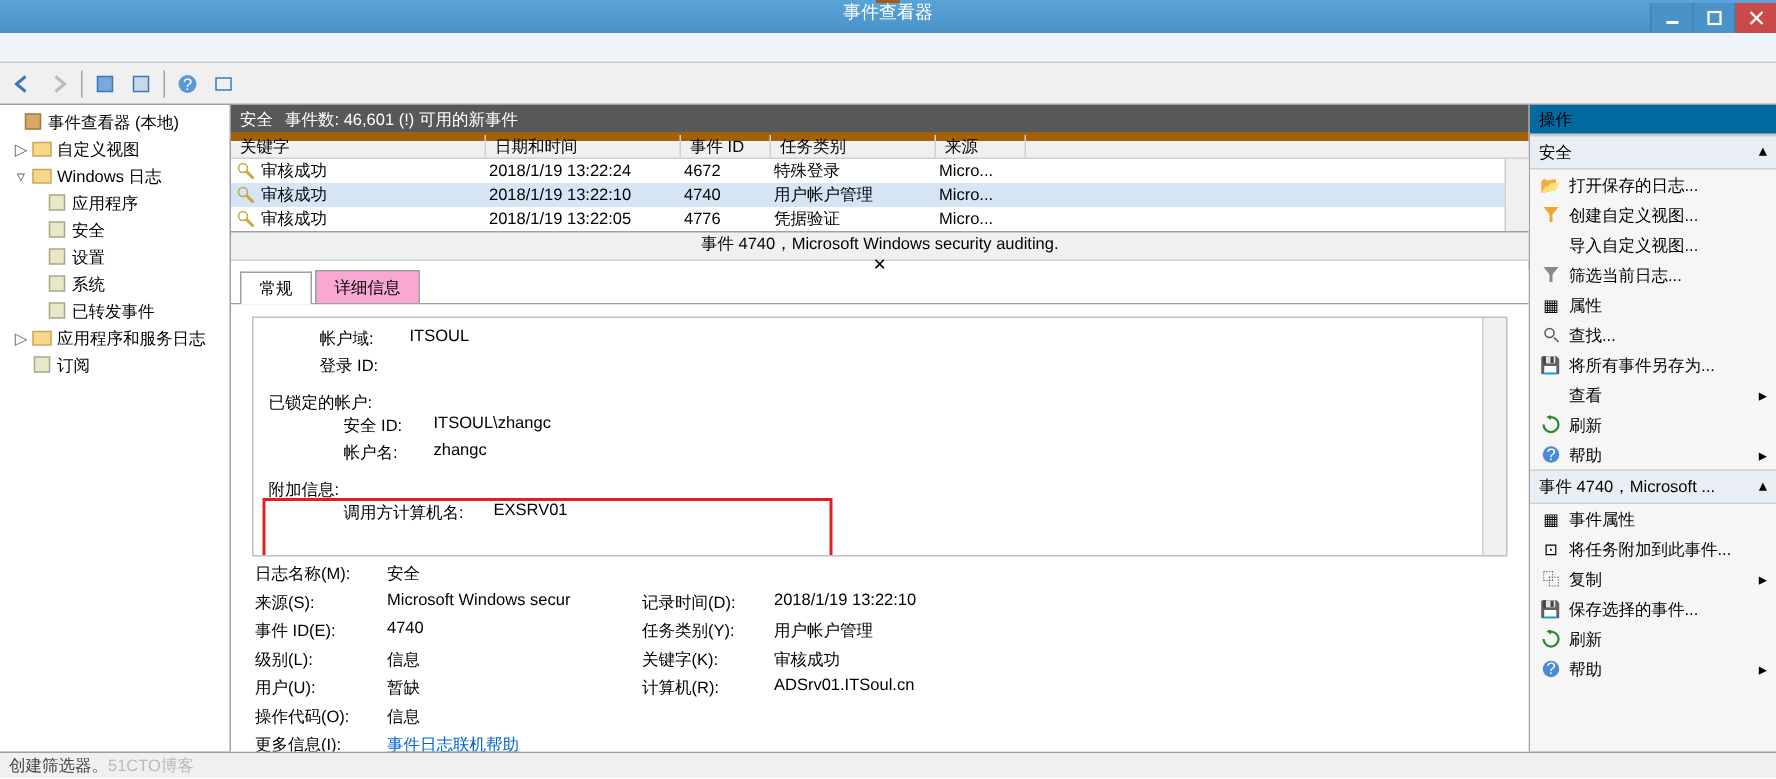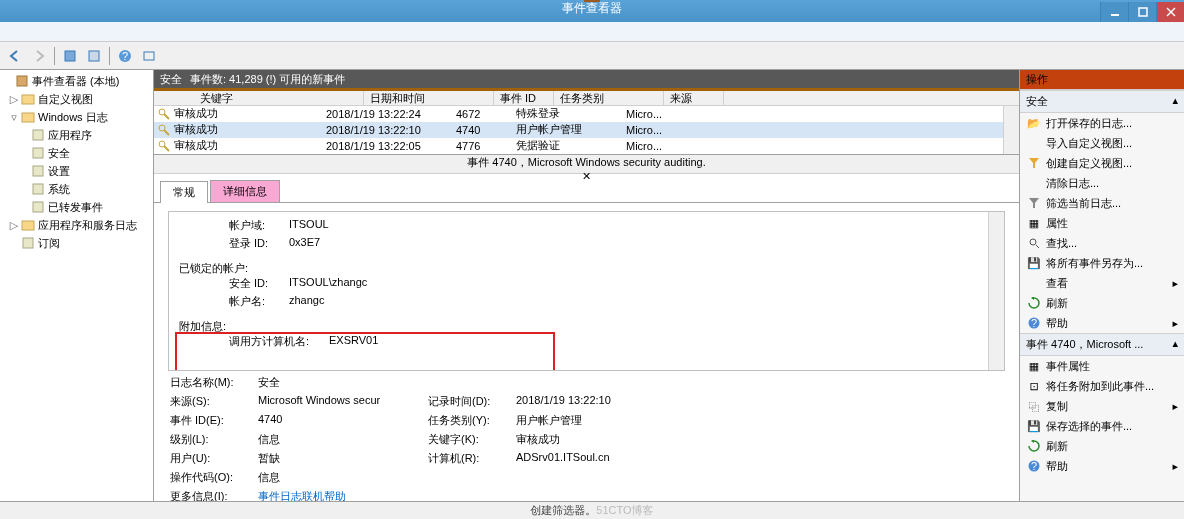--- a/index.html
+++ b/index.html
@@ -15,43 +15,43 @@
 .toolbar { background: #f0f0f0; height: 28px; border-bottom: 1px solid #a0a0a0; display: flex; align-items: center; padding: 0 4px; gap: 2px; }
 .toolbar .btn { width: 22px; height: 22px; display: flex; align-items: center; justify-content: center; border: 1px solid transparent; cursor: pointer; }
 .toolbar .sep { width: 1px; height: 18px; background: #a0a0a0; margin: 0 2px; }
 .mainrow { display: flex; flex: 1; min-height: 0; }
 .tree { width: 154px; border-right: 1px solid #a0a0a0; background: #fff; padding: 2px; overflow: hidden; }
 .tree .node { display: flex; align-items: center; padding: 1px 0; cursor: pointer; }
 .tree .node .ex { width: 12px; text-align: center; color: #666; }
 .tree .node .ico { width: 16px; height: 16px; margin-right: 2px; display: inline-flex; align-items: center; justify-content: center; }
 .center { flex: 1; display: flex; flex-direction: column; border-right: 1px solid #a0a0a0; min-width: 0; }
 .listhdr { background: #585858; color: #fff; height: 18px; display: flex; align-items: center; padding: 0 6px; gap: 8px; }
-.cols { display: flex; background: #f0f0f0; border-bottom: 1px solid #d0d0d0; height: 18px; align-items: flex-start; border-top: 3px solid #a16207; padding-left: 40px; }
+.cols { display: flex; background: #f0f0f0; border-bottom: 1px solid #d0d0d0; height: 18px; align-items: flex-end; border-top: 6px solid #a16207; }
 .cols span { padding: 0 6px; border-right: 1px solid #d0d0d0; }
 .rows { background: #fff; }
 .row { display: flex; height: 16px; align-items: center; border-bottom: 1px dotted transparent; }
 .row.selected { background: #d5e5f5; }
 .row .key { width: 12px; height: 12px; margin: 0 4px; }
 .detailhdr { background: #f0f0f0; border-top: 1px solid #a0a0a0; border-bottom: 1px solid #d0d0d0; height: 20px; display: flex; align-items: center; padding: 0 6px; justify-content: space-between; flex-direction: column; }
 .tabs { display: flex; border-bottom: 1px solid #a0a0a0; background: #fff; padding-left: 6px; margin-top: 6px; }
 .tabs span { padding: 3px 12px; border: 1px solid #a0a0a0; border-bottom: none; background: #f9a8d4; cursor: pointer; margin-right: 2px; }
 .tabs span.active { background: #fff; position: relative; top: 1px; }
 .detailbody { flex: 1; padding: 8px 14px; position: relative; overflow: hidden; background: #fff; }
 .freepane { height: 160px; border: 1px solid #c0c0c0; padding: 6px 10px; position: relative; overflow: hidden; }
 .dl { display: grid; grid-template-columns: 90px 1fr; row-gap: 3px; margin-left: 30px; }
-.dl.top { grid-template-columns: 60px 1fr; margin-left: 50px; }
+.dl.top { grid-template-columns: 60px 1fr; margin-left: 34px; }
 .section { margin-top: 10px; }
 .redbox { position: absolute; border: 2px solid #e02020; left: 6px; top: 120px; width: 380px; height: 42px; pointer-events: none; }
 .info-grid { display: grid; grid-template-columns: 88px 170px 88px 1fr; row-gap: 4px; margin-top: 4px; margin-left: 2px; }
 .actions { width: 164px; background: #f6f6f6; display: flex; flex-direction: column; }
-.actions .hdr { background: #c2410c; border-bottom: 1px solid #ccc; padding: 2px 6px; }
+.actions .hdr { background: #0369a1; border-bottom: 1px solid #ccc; padding: 2px 6px; }
 .actions .ghdr { background: #e9eef5; padding: 3px 6px; display: flex; justify-content: space-between; border-top: 1px solid #d0d0d0; border-bottom: 1px solid #d0d0d0; }
 .actions .item { display: flex; align-items: center; padding: 2px 6px; cursor: pointer; }
 .actions .item .aico { width: 16px; height: 16px; margin-right: 4px; display: inline-flex; align-items: center; justify-content: center; }
-.status { height: 18px; border-top: 1px solid #a0a0a0; background: #f0f0f0; display: flex; align-items: center; padding: 0 6px; justify-content: center; color: #444; }
+.status { height: 18px; border-top: 1px solid #a0a0a0; background: #f0f0f0; display: flex; align-items: center; padding: 0 6px; justify-content: flex-start; color: #444; }
 .status .wm { color: #bbb; }
 .scroll-v { position: absolute; right: 0; top: 0; bottom: 0; width: 16px; background: #f0f0f0; border-left: 1px solid #d0d0d0; }
 .link { color: #0066cc; text-decoration: underline; cursor: pointer; }
 .c0{width:170px}.c1{width:130px}.c2{width:60px}.c3{width:110px}.c4{width:60px}
 svg { display: block; }
 </style>
 </head>
 <body>
 
 <div class="titlebar">
@@ -204,21 +204,21 @@
             <rect x="1" y="1" width="10" height="10" fill="#e8e8c8" stroke="#a8a888"></rect>
           </svg>
         </span>
         <span>订阅</span>
       </div>
   </div>
 
   <div class="center">
     <div class="listhdr">
       <span>安全</span>
-      <span>事件数: 41,289 (!) 可用的新事件</span>
+      <span>事件数: 46,601 (!) 可用的新事件</span>
     </div>
     <div class="cols">
       <span class="c0">关键字</span>
       <span class="c1">日期和时间</span>
       <span class="c2">事件 ID</span>
       <span class="c3">任务类别</span>
       <span class="c4">来源</span>
     </div>
     <div class="rows" style="position:relative">
       <div class="row">
@@ -270,21 +270,20 @@
     <div class="tabs">
       <span class="active">常规</span>
       <span>详细信息</span>
     </div>
     <div class="detailbody">
       <div class="freepane">
         <div class="dl top">
           <span>帐户域:</span>
             <span>ITSOUL</span>
           <span>登录 ID:</span>
-            <span>0x3E7</span>
         </div>
         <div class="section">已锁定的帐户:</div>
         <div class="dl" style="grid-template-columns:60px 1fr;margin-left:50px">
           <span>安全 ID:</span>
             <span>ITSOUL\zhangc</span>
           <span>帐户名:</span>
             <span>zhangc</span>
         </div>
         <div class="section">附加信息:</div>
         <div class="dl" style="grid-template-columns:100px 1fr;margin-left:50px">
@@ -331,34 +330,30 @@
     <div class="hdr">操作</div>
     <div class="ghdr">
         <span>安全</span>
         <span>▴</span>
       </div>
     <div class="item">
         <span class="aico">📂</span>
         <span>打开保存的日志...</span>
       </div>
     <div class="item">
+        <span class="aico">
+          <svg width="12" height="12">
+            <path d="M1 1 L11 1 L7 6 L7 11 L5 11 L5 6 Z" fill="#e8a838"></path>
+          </svg>
+        </span>
+        <span>创建自定义视图...</span>
+      </div>
+    <div class="item">
         <span class="aico"></span>
         <span>导入自定义视图...</span>
-      </div>
-    <div class="item">
-        <span class="aico">
-          <svg width="12" height="12">
-            <path d="M1 1 L11 1 L7 6 L7 11 L5 11 L5 6 Z" fill="#e8a838"></path>
-          </svg>
-        </span>
-        <span>创建自定义视图...</span>
-      </div>
-    <div class="item">
-        <span class="aico"></span>
-        <span>清除日志...</span>
       </div>
     <div class="item">
         <span class="aico">
           <svg width="12" height="12">
             <path d="M1 1 L11 1 L7 6 L7 11 L5 11 L5 6 Z" fill="#888"></path>
           </svg>
         </span>
         <span>筛选当前日志...</span>
       </div>
     <div class="item">

